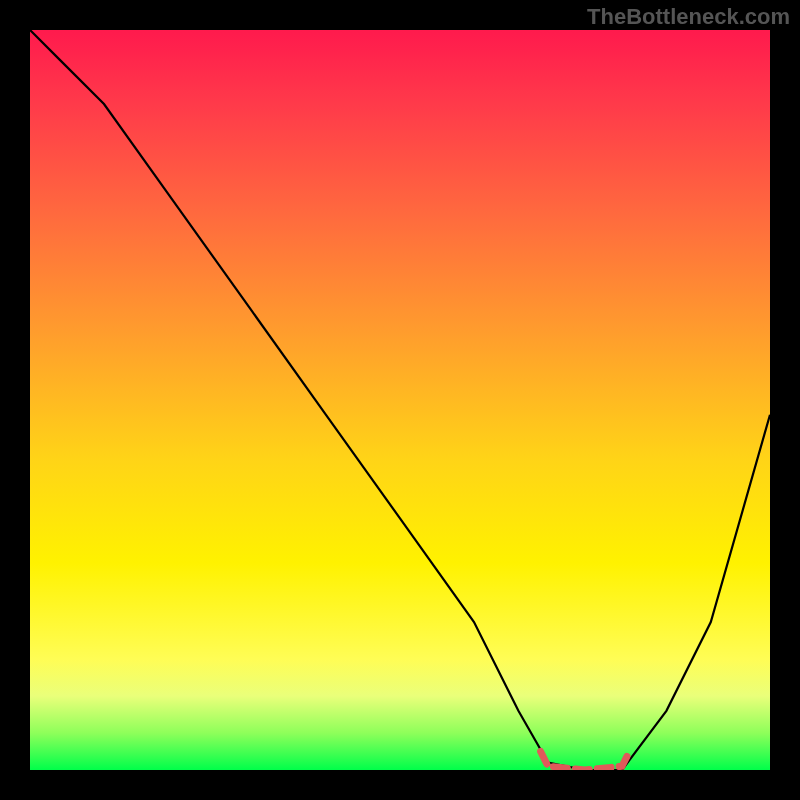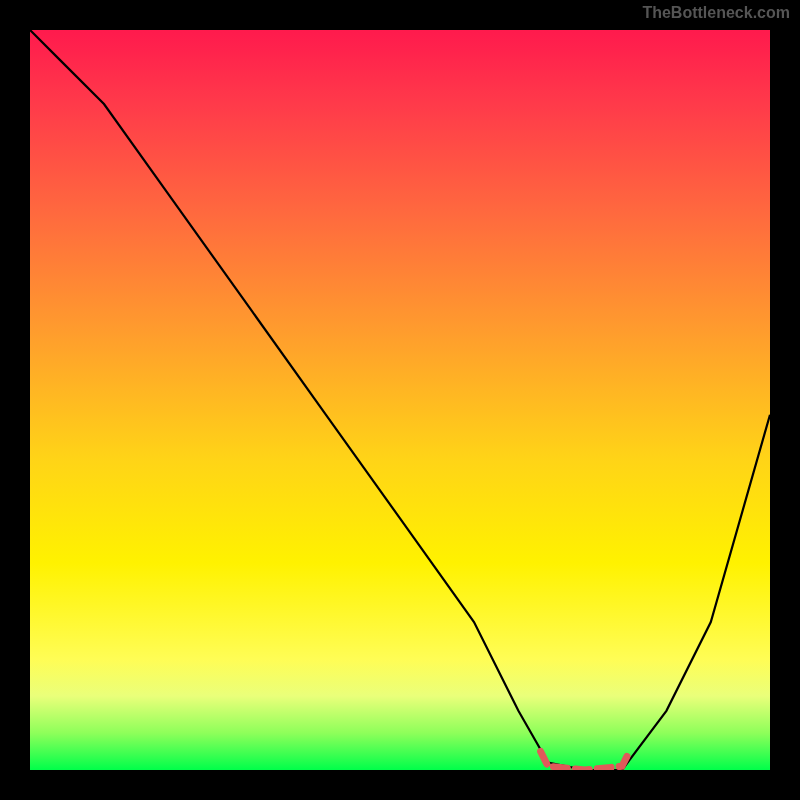--- a/index.html
+++ b/index.html
@@ -10,21 +10,21 @@
     background: #000;
     position: relative;
     overflow: hidden;
     font-family: Arial, Helvetica, sans-serif;
   }
   .attribution {
     position: absolute;
     top: 4px;
     right: 10px;
     color: #555;
-    font-size: 16px;
+    font-size: 22px;
     font-weight: bold;
     z-index: 10;
   }
   .plot-area {
     position: absolute;
     left: 30px;
     top: 30px;
     width: 740px;
     height: 740px;
     background: linear-gradient(to bottom,

